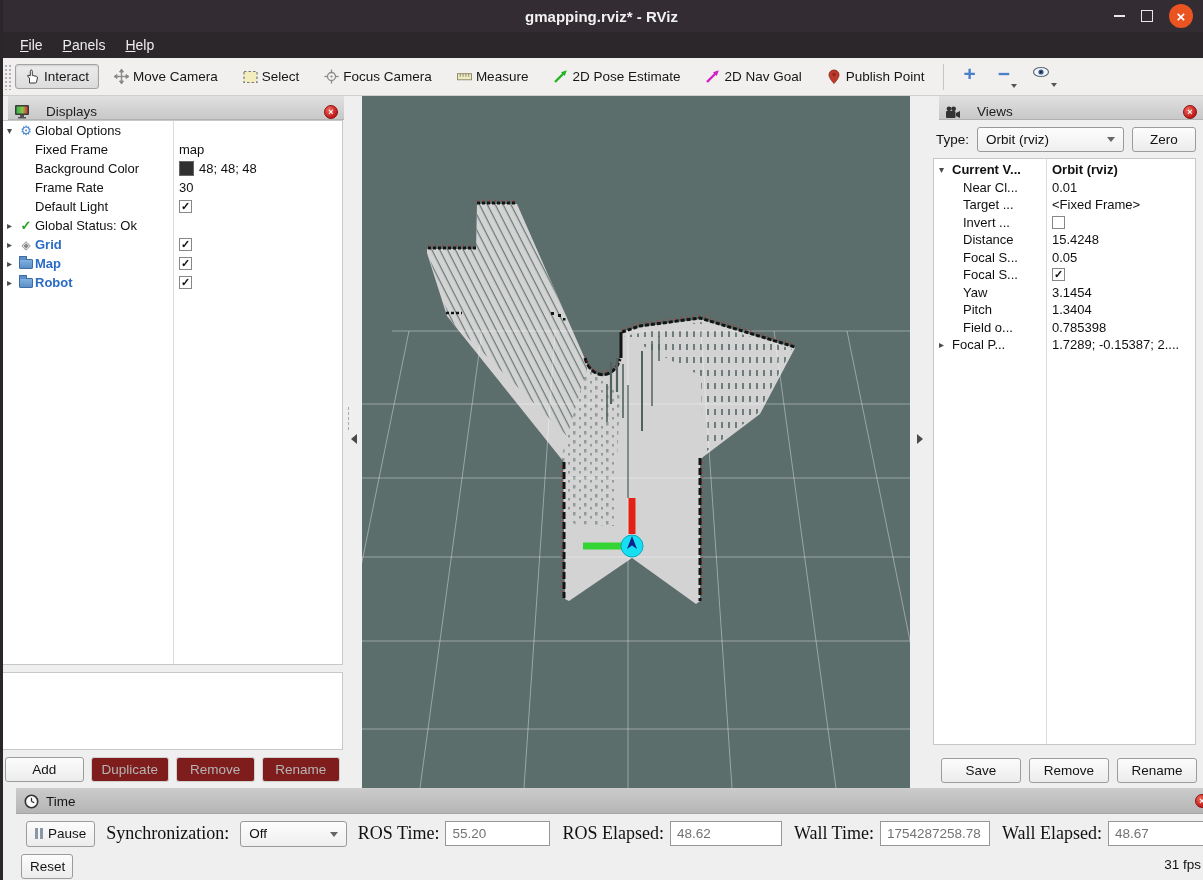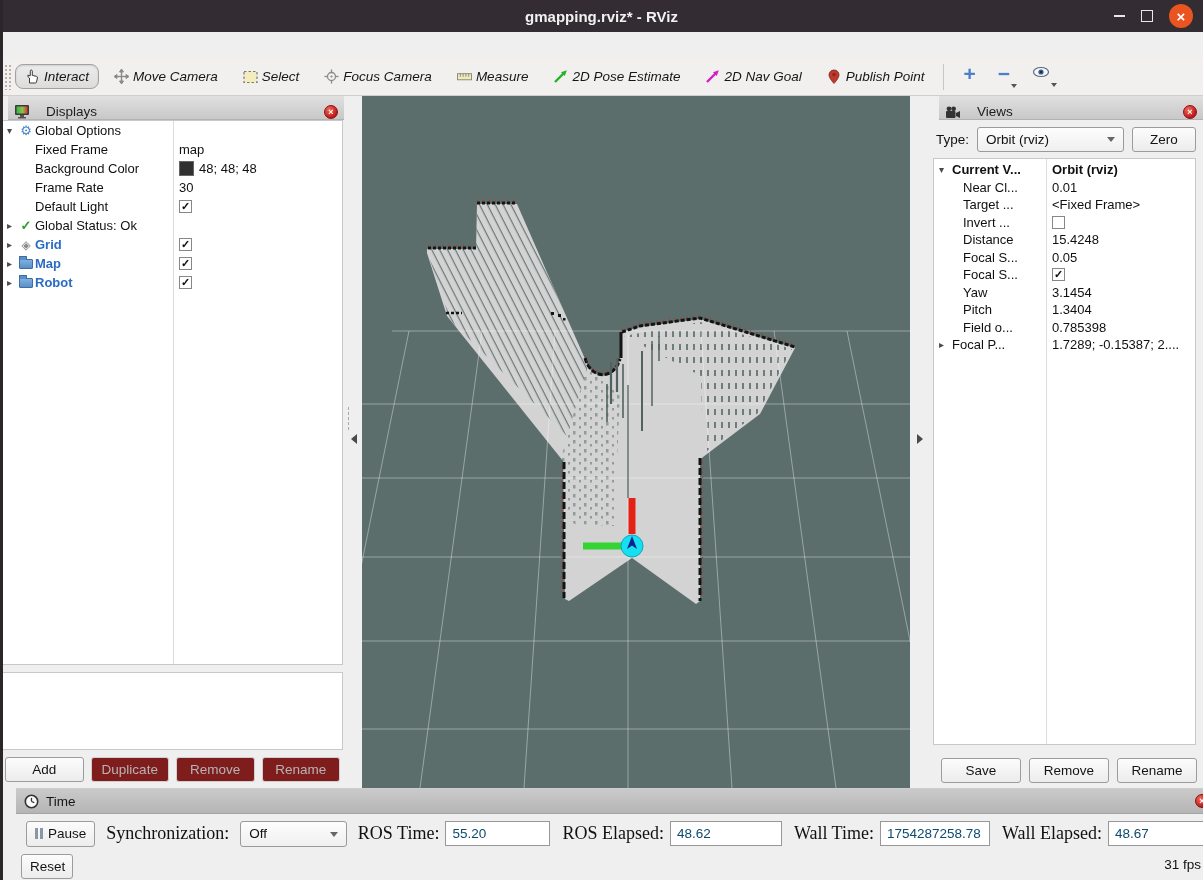--- a/index.html
+++ b/index.html
@@ -24,22 +24,22 @@
   #menubar{position:absolute;left:0;top:32px;width:100%;height:26px;background:#2b272b;
     display:flex;align-items:center;padding-left:10px;box-sizing:border-box;}
   .menu-item{color:#eee;font-size:14px;padding:2px 10px;}
   .menu-item u{text-decoration:underline;}
 
   
   #toolbar{position:absolute;left:0;top:58px;width:100%;height:38px;background:#f1f0ef;
     border-bottom:1px solid #cfcfcf;box-sizing:border-box;display:flex;align-items:center;padding-left:4px;}
   .tb-handle{width:7px;height:26px;margin-right:4px;
     background-image:radial-gradient(#b3b3b3 1px,transparent 1.2px);background-size:4px 4px;}
-  .tool{display:flex;align-items:center;gap:4px;border:1px solid transparent;border-radius:8px;
-    padding:4px 9px;background:none;font-size:13.5px;color:#161616;font-family:inherit;font-style:italic;}
+  .tool{display:flex;align-items:center;gap:4px;border:1px solid transparent;border-radius:3px;
+    padding:4px 9px;background:none;font-size:13.5px;color:#161616;font-family:inherit;}
   .tool.active{border-color:#a2a2a2;background:linear-gradient(#ececec,#dcdcdc);box-shadow:inset 0 1px 2px rgba(0,0,0,.12);}
   .tool .ticon{display:flex;width:15px;height:15px;align-items:center;justify-content:center;}
   .tb-sep{width:1px;height:26px;background:#c6c6c6;margin:0 12px 0 8px;}
   .action{position:relative;display:flex;align-items:flex-start;border:none;background:none;
     padding:2px 8px 8px 8px;margin-right:6px;}
   .action .glyph{font-size:21px;line-height:18px;font-weight:bold;color:#4b7fca;}
   .mini-arrow{position:absolute;right:1px;bottom:3px;width:0;height:0;
     border-left:3.5px solid transparent;border-right:3.5px solid transparent;border-top:4px solid #555;}
 
   
@@ -53,21 +53,21 @@
     font-size:13.5px;color:#141414;font-family:inherit;padding:3px 8px;}
   .btn.disabled{color:#b5b5b5;border-color:#cfcfcf;background:#7f1d1d;}
   .combo{position:relative;background:linear-gradient(#fdfdfd,#efefef);border:1px solid #9a9a9a;
     border-radius:3px;display:flex;align-items:center;padding:0 22px 0 8px;font-size:13.5px;color:#111;
     box-sizing:border-box;}
   .combo .arrow{position:absolute;right:8px;top:50%;margin-top:-2px;width:0;height:0;
     border-left:4px solid transparent;border-right:4px solid transparent;border-top:5px solid #666;}
   .cb{display:inline-flex;width:13px;height:13px;background:#fff;border:1px solid #878787;
     align-items:center;justify-content:center;font-size:11px;font-weight:bold;color:#101010;box-sizing:border-box;}
   .tfield{border:1px solid #979797;background:#fff;font-size:13.5px;font-family:inherit;
-    color:#0c4a6e;padding:3px 6px;box-sizing:border-box;height:25px;}
+    color:#737373;padding:3px 6px;box-sizing:border-box;height:25px;}
 
   
   #displays-panel{position:absolute;left:0;top:96px;width:344px;height:692px;background:#efefef;}
   #displays-tree{position:absolute;left:1px;right:1px;top:24px;height:545px;background:#fff;
     border:1px solid #c8c8c8;box-sizing:border-box;overflow:hidden;}
   #displays-tree::after{content:"";position:absolute;left:171px;top:0;bottom:0;width:1px;background:#dcdcdc;}
   .drow{display:flex;align-items:center;height:19px;font-size:13px;color:#101010;}
   .drow .labelcell{display:flex;align-items:center;width:171px;min-width:171px;height:100%;}
   .drow .exp{width:15px;min-width:15px;text-align:center;font-size:10px;color:#4a4a4a;}
   .drow .icn{width:18px;min-width:18px;display:flex;align-items:center;justify-content:center;}
@@ -148,20 +148,25 @@
         </button>
       <button class="winbtn">
           <span class="max-glyph"></span>
         </button>
       <button class="winbtn close-circle">
           <span>×</span>
         </button>
     </div>
   </div>
 
+  <div id="menubar">
+      <div class="menu-item"><u>F</u>ile</div>
+      <div class="menu-item"><u>P</u>anels</div>
+      <div class="menu-item"><u>H</u>elp</div>
+    </div>
 
   <div id="toolbar">
     <div class="tb-handle"></div>
     <div id="tools" style="display:flex;align-items:center;gap:5px;">
         <button class="tool active">
           <span class="ticon">
             <svg width="15" height="15" viewBox="0 0 15 15">
               <path d="M4.5,14 L4.5,9 Q2.3,8 2.8,6.2 L5.3,6.8 L5.3,2.2 Q5.3,1 6.3,1 Q7.3,1 7.3,2.2 L7.3,6.4 L11.6,7.4 Q12.7,7.7 12.4,9 L11.5,13 Q11.3,14 10.4,14 Z" fill="#fff" stroke="#3a3a3a" stroke-width="1"></path>
             </svg>
           </span>

